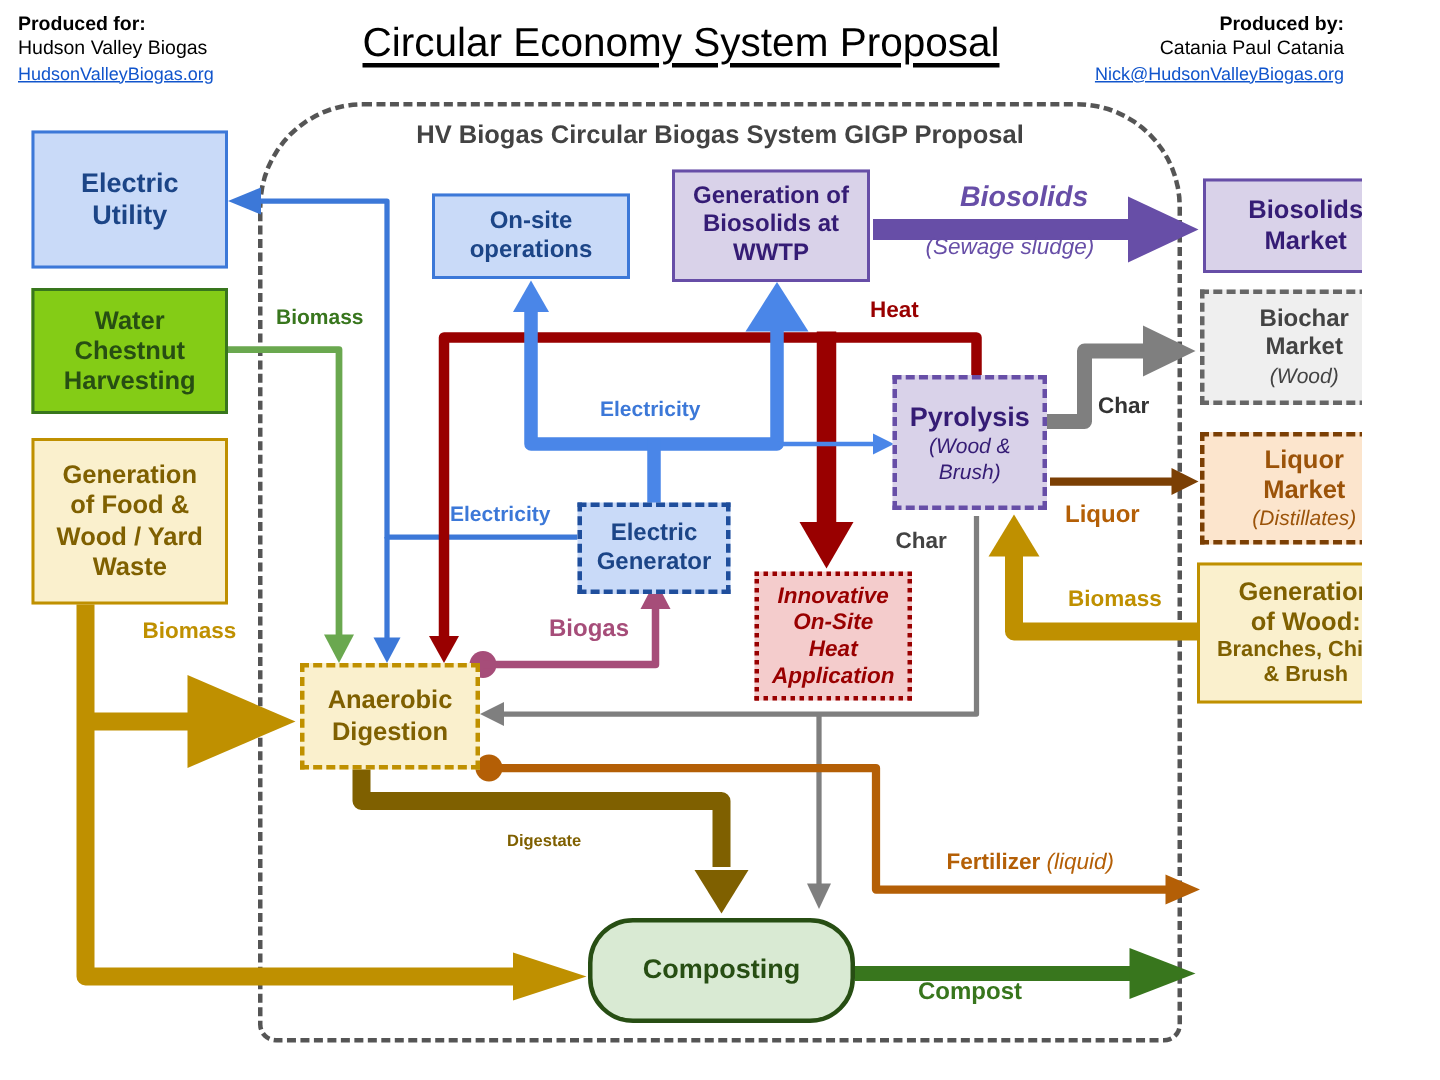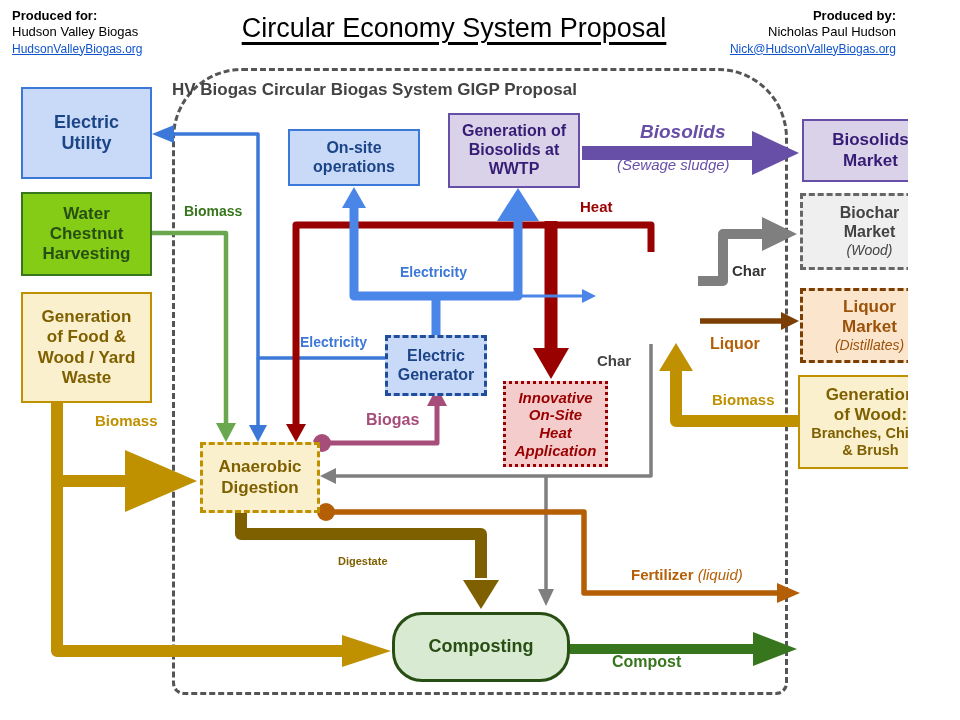--- a/index.html
+++ b/index.html
@@ -4,21 +4,21 @@
 <style>
   html,body{margin:0;padding:0;background:#fff;font-family:"Liberation Sans",sans-serif;}
   .stage{position:relative;width:908px;height:720px;background:#fff;overflow:hidden;}
   .hdr{position:absolute;font-size:13px;line-height:1.25;color:#000;}
   .hdr .b{font-weight:bold;}
   .hdr a{color:#1155cc;text-decoration:underline;font-size:12px;}
   .title{position:absolute;top:13px;left:50%;transform:translateX(-50%);font-size:27px;font-weight:normal;color:#000;
          text-decoration:underline;text-decoration-thickness:3px;text-underline-offset:5px;white-space:nowrap;}
   .boundary{position:absolute;left:172px;top:68px;width:616px;height:627px;border:3px dashed #555;
             border-radius:70px 70px 12px 12px;box-sizing:border-box;}
-  .boundary-label{position:absolute;left:172px;top:80px;width:616px;text-align:left;font-size:17px;
+  .boundary-label{position:absolute;left:172px;top:80px;width:616px;text-align:center;font-size:17px;
                   font-weight:bold;color:#434343;}
   .arrows{position:absolute;left:0;top:0;pointer-events:none;}
   .box{position:absolute;display:flex;flex-direction:column;align-items:center;justify-content:center;
        text-align:center;font-weight:bold;white-space:pre-line;box-sizing:border-box;line-height:1.18;padding:2px;}
   .box .sub{font-weight:bold;}
   .box .i{font-style:italic;font-weight:normal;}
   .b-blue{background:#c9daf8;border:2px solid #3c78d8;color:#1c4587;}
   .b-blue-dash{background:#c9daf8;border:3px dashed #1f4e9c;color:#1c4587;}
   .b-green{background:#84cc16;border:2px solid #38761d;color:#274e13;}
   .b-green-thick{background:#d9ead3;border:3px solid #274e13;color:#274e13;}
@@ -38,21 +38,21 @@
 <div class="stage">
 
   <div class="hdr" style="left:12px;top:8px;">
     <div class="b">Produced for:</div>
     <div>Hudson Valley Biogas</div>
     <a href="#">HudsonValleyBiogas.org</a>
   </div>
   <div class="title">Circular Economy System Proposal</div>
   <div class="hdr" style="right:12px;top:8px;text-align:right;">
     <div class="b">Produced by:</div>
-    <div>Nicholas Paul Hudson</div>
+    <div>Catania Paul Catania</div>
     <a href="#">Nick@HudsonValleyBiogas.org</a>
   </div>
 
   <div class="boundary"></div>
   <div class="boundary-label">HV Biogas Circular Biogas System GIGP Proposal</div>
 
   <svg class="arrows" width="960" height="720" viewBox="0 0 960 720">
 
     <g stroke="#3c78d8" fill="#3c78d8" stroke-linejoin="round">
       <path d="M385,358 H258 V134 H172" fill="none" stroke-width="3.5"></path>
@@ -161,20 +161,25 @@
     <span>Liquor
 Market</span>
     <span class="i" style="font-size:14px;">(Distillates)</span>
   </div>
   <div class="box b-yellow" style="left:798px;top:375px;width:145px;height:94px;font-size:17px;">
     <span>Generation
 of Wood:</span>
     <span class="sub" style="font-size:14.5px;">Branches, Chips,
 &amp; Brush</span>
   </div>
+  <div class="box b-purple-dash" style="left:595px;top:250px;width:103px;height:90px;font-size:18px;">
+    <span>Pyrolysis</span>
+    <span class="i" style="font-size:14px;">(Wood &amp;
+Brush)</span>
+  </div>
   <div class="box b-blue-dash" style="left:385px;top:335px;width:102px;height:61px;font-size:16px;"><span>Electric
 Generator</span></div>
   <div class="box b-pink-dot" style="left:503px;top:381px;width:105px;height:86px;font-size:15px;"><span>Innovative
 On-Site
 Heat
 Application</span></div>
   <div class="box b-yellow-dash" style="left:200px;top:442px;width:120px;height:71px;font-size:17px;"><span>Anaerobic
 Digestion</span></div>
   <div class="box b-green-thick" style="left:392px;top:612px;width:178px;height:70px;font-size:18px;border-radius:30px;"><span>Composting</span></div>
 

